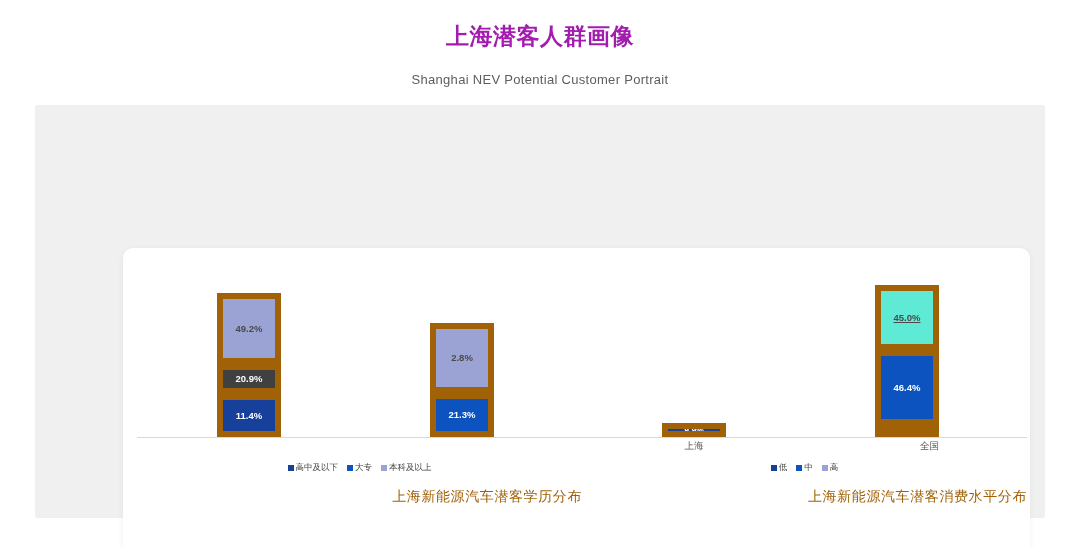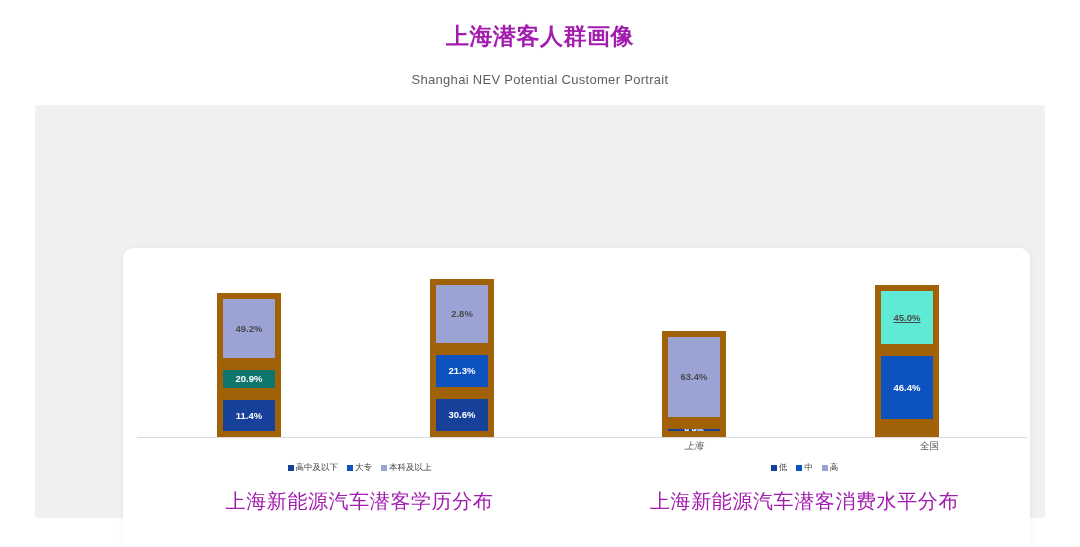--- a/index.html
+++ b/index.html
@@ -127,21 +127,21 @@
     width: 100%;
     height: 16px;
   }
   .cat-label {
     position: absolute;
     width: 64px;
     text-align: center;
     font-size: 9.5px;
     color: #595959;
   }
-  .cat-label.slot-a { left: 80px; font-style: italic; }
+  .cat-label.slot-a { left: 80px; }
   .cat-label.slot-b { left: 293px; text-align: right; }
 
   .legend {
     position: absolute;
     left: 0;
     top: 214px;
     width: 100%;
     display: flex;
     align-items: center;
     justify-content: center;
@@ -162,23 +162,23 @@
   }
   .legend-swatch.s0 { background: #17409b; }
   .legend-swatch.s1 { background: #0d53bf; }
   .legend-swatch.s2 { background: #9ba3d4; }
 
   .chart-caption {
     position: absolute;
     left: 0;
     top: 240px;
     width: 100%;
-    text-align: center;
-    font-size: 20px;
-    color: #a21caf;
+    text-align: right;
+    font-size: 14px;
+    color: #a16207;
     letter-spacing: 0.6px;
   }
 </style>
 </head>
 <body>
 
 <div class="header">
   <div class="header-title">上海潜客人群画像</div>
   <div class="header-subtitle">Shanghai NEV Potential Customer Portrait</div>
 </div>
@@ -188,28 +188,27 @@
   <div class="inner-card">
 
     <div class="charts-row">
 
       <div class="chart-block left">
 
         <div class="plot-area">
 
           <div class="bar-col slot-a" id="edu-bar-a">
             <div class="seg top" style="height: 71px; background: rgb(155, 163, 212);">49.2%</div>
-            <div class="seg mid" style="height: 30px; background: #0f766e;">20.9%</div>
+            <div class="seg mid" style="height: 30px; background: #404040;">20.9%</div>
             <div class="seg bottom" style="height: 43px; background: rgb(23, 64, 155);">11.4%</div>
           </div>
 
           <div class="bar-col slot-b" id="edu-bar-b">
             <div class="seg top" style="height: 70px; background: rgb(155, 163, 212);">2.8%</div>
             <div class="seg mid" style="height: 44px; background: rgb(13, 83, 191);">21.3%</div>
-            <div class="seg bottom" style="height: 44px; background: rgb(23, 64, 155);">30.6%</div>
           </div>
 
           <div class="axis-line"></div>
         </div>
 
         <div class="legend">
           <div class="legend-item">
             <span class="legend-swatch s0"></span>
             <span>高中及以下</span>
           </div>
@@ -224,21 +223,20 @@
         </div>
 
         <div class="chart-caption">上海新能源汽车潜客学历分布</div>
       </div>
 
       <div class="chart-block right">
 
         <div class="plot-area">
 
           <div class="bar-col slot-a" id="con-bar-a">
-            <div class="seg top" style="height: 92px; background: rgb(155, 163, 212);">63.4%</div>
             <div class="seg bottom" style="height: 14px; background: rgb(23, 64, 155); font-size: 8.5px;">9.9%</div>
           </div>
 
           <div class="bar-col slot-b" id="con-bar-b">
             <div class="seg top" style="height: 65px; background: #5eead4; text-decoration: underline;">45.0%</div>
             <div class="seg mid" style="height: 75px; background: rgb(13, 83, 191);">46.4%</div>
             <div class="seg bottom" style="height: 12px; background: #14532d; font-size: 8.5px; text-decoration: underline;">8.6%</div>
           </div>
 
           <div class="axis-line"></div>

